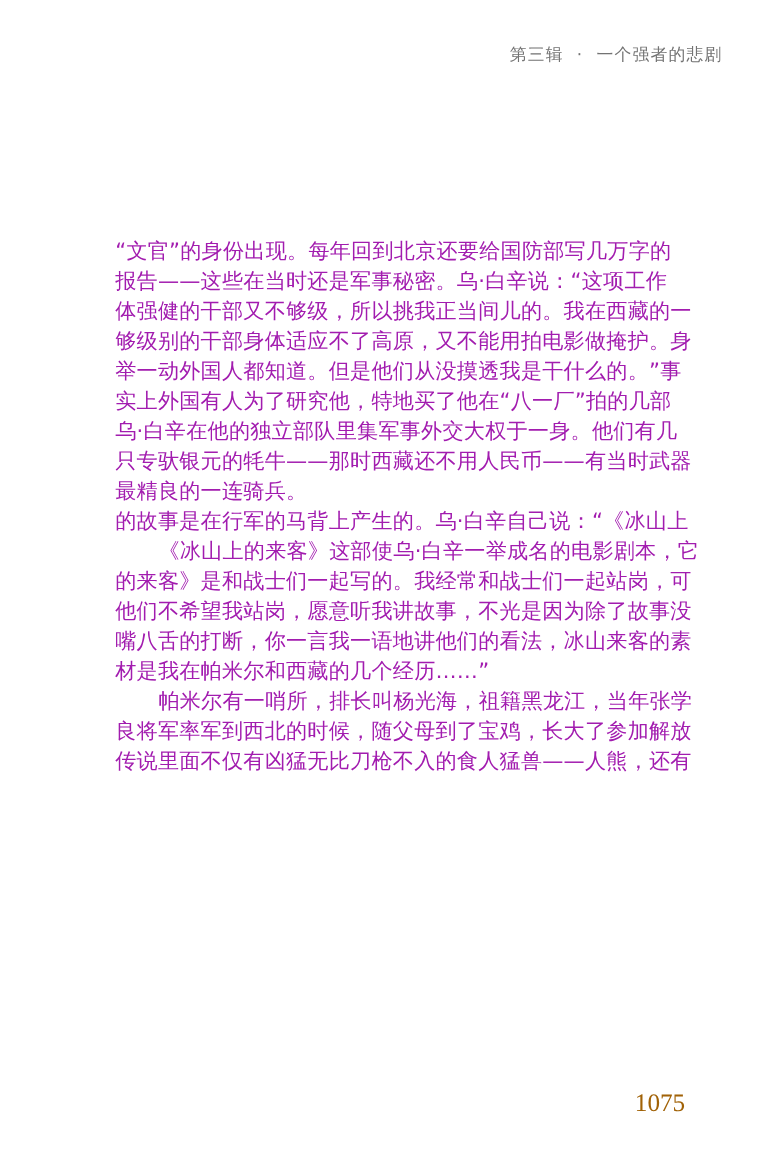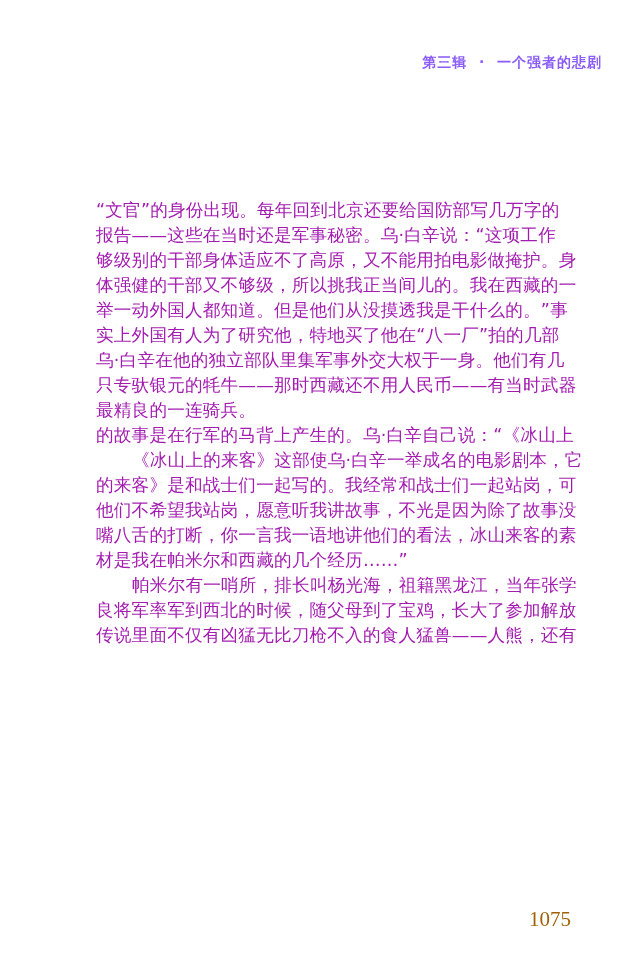--- a/index.html
+++ b/index.html
@@ -6,26 +6,26 @@
   body {
     width: 640px; height: 963px;
     background: #ffffff;
     position: relative;
     overflow: hidden;
     font-family: "DejaVu Sans", sans-serif;
     color: #111111;
   }
   .running-header {
     position: absolute;
-    top: 54px;
+    top: 37px;
     right: 38px;
     font-size: 14px;
-    font-weight: bold;
+    font-weight: normal;
     letter-spacing: 1px;
-    color: #8b5cf6;
+    color: #737373;
     white-space: pre;
   }
   .body-text {
     position: absolute;
     top: 198px;
     left: 96px;
     width: 458px;
   }
   .line {
     font-size: 17.6px;
@@ -53,22 +53,22 @@
   }
 </style>
 </head>
 <body>
 
 <div class="running-header">第三辑  ·  一个强者的悲剧</div>
 
 <div class="body-text">
   <div class="line">“文官”的身份出现。每年回到北京还要给国防部写几万字的</div>
   <div class="line">报告——这些在当时还是军事秘密。乌·白辛说：“这项工作</div>
+  <div class="line">体强健的干部又不够级，所以挑我正当间儿的。我在西藏的一</div>
   <div class="line">够级别的干部身体适应不了高原，又不能用拍电影做掩护。身</div>
-  <div class="line">体强健的干部又不够级，所以挑我正当间儿的。我在西藏的一</div>
   <div class="line">举一动外国人都知道。但是他们从没摸透我是干什么的。”事</div>
   <div class="line">实上外国有人为了研究他，特地买了他在“八一厂”拍的几部</div>
   <div class="line">乌·白辛在他的独立部队里集军事外交大权于一身。他们有几</div>
   <div class="line">只专驮银元的牦牛——那时西藏还不用人民币——有当时武器</div>
   <div class="line last">最精良的一连骑兵。</div>
   <div class="line">的故事是在行军的马背上产生的。乌·白辛自己说：“《冰山上</div>
   <div class="line indent">《冰山上的来客》这部使乌·白辛一举成名的电影剧本，它</div>
   <div class="line">的来客》是和战士们一起写的。我经常和战士们一起站岗，可</div>
   <div class="line">他们不希望我站岗，愿意听我讲故事，不光是因为除了故事没</div>
   <div class="line">嘴八舌的打断，你一言我一语地讲他们的看法，冰山来客的素</div>

